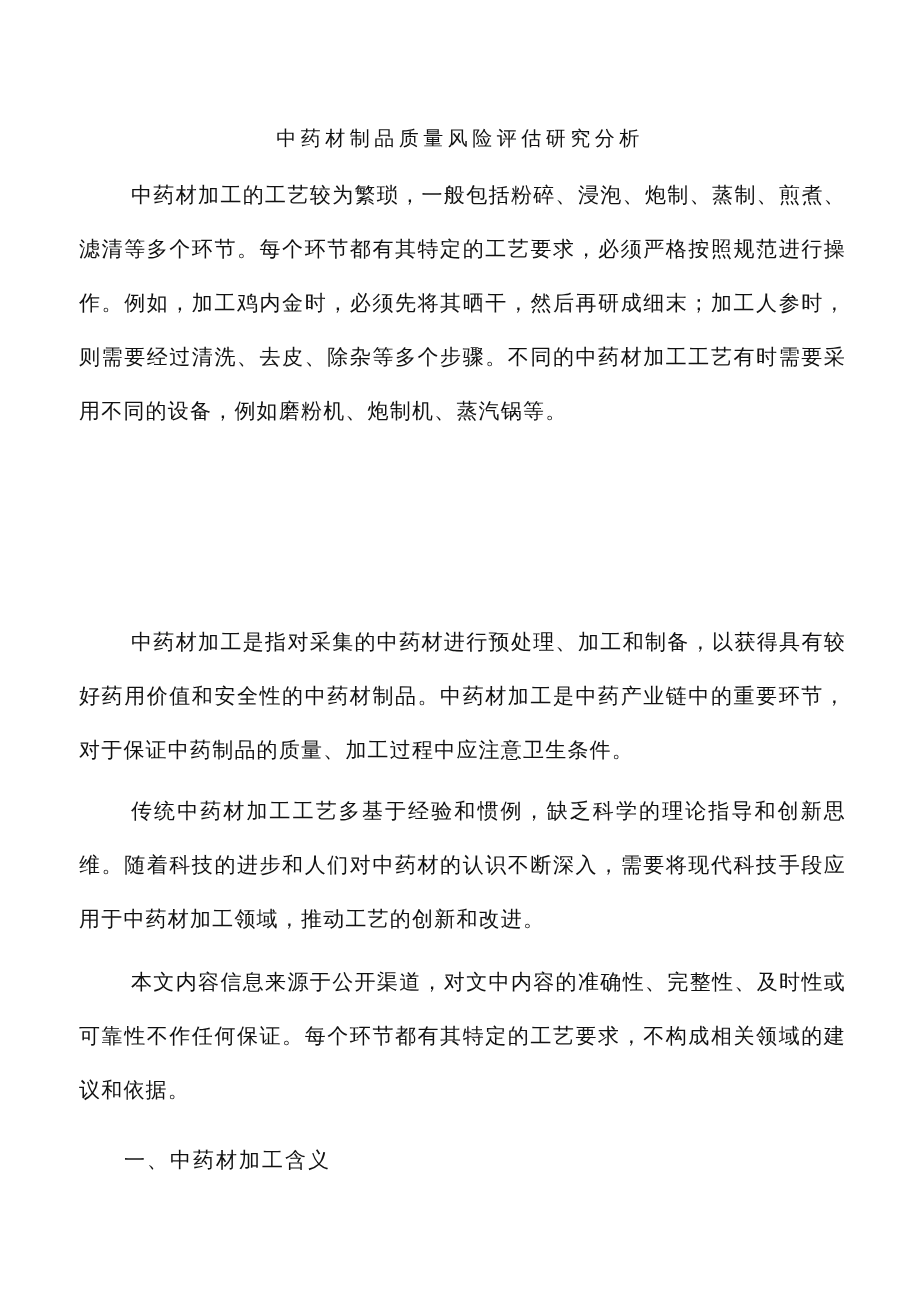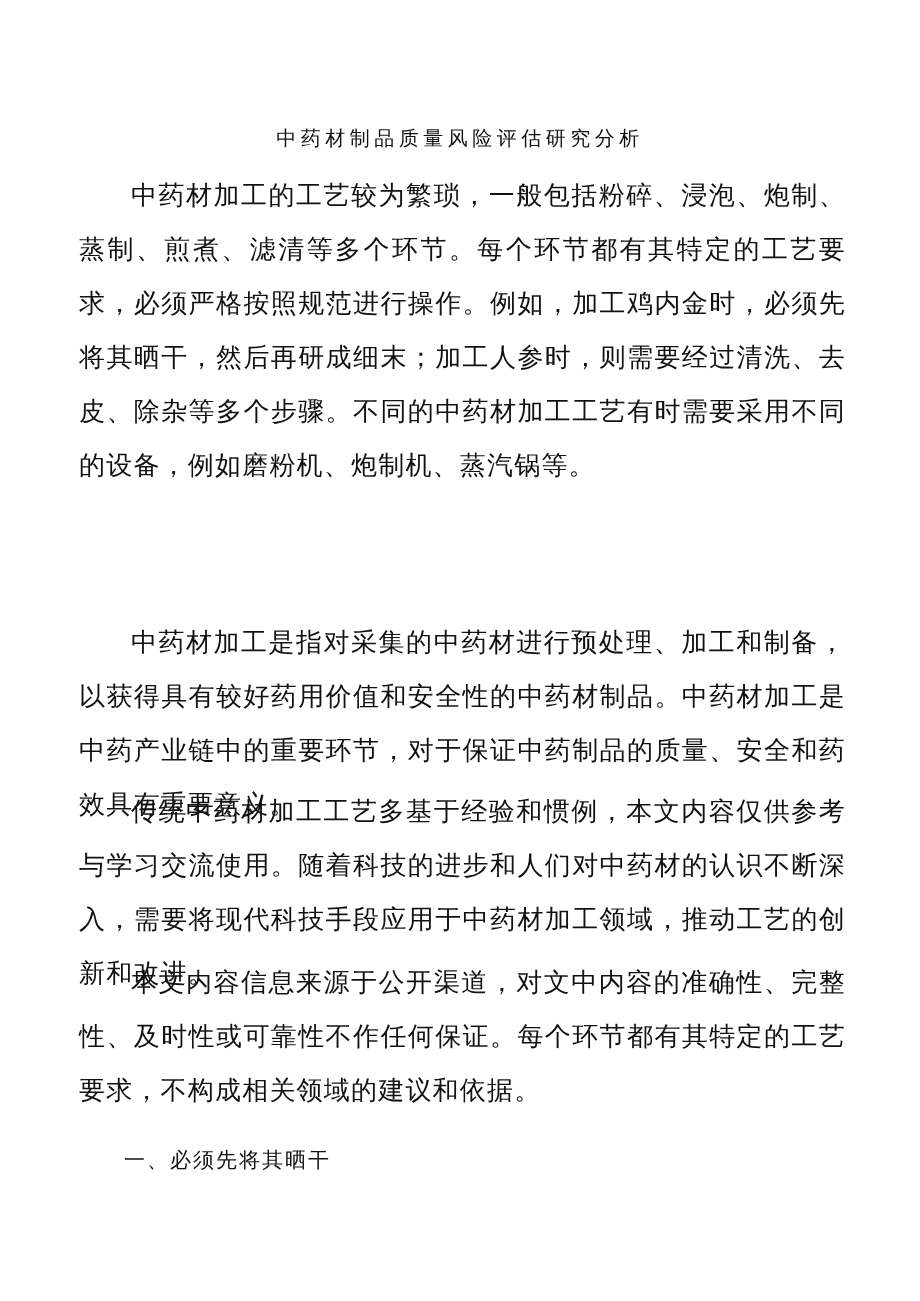--- a/index.html
+++ b/index.html
@@ -9,21 +9,21 @@
     color: #111111;
   }
   .page { position: absolute; left: 0; top: 0; width: 920px; height: 1301px; border-radius: 31px; }
   .title {
     position: absolute; left: 0; top: 124px; width: 920px;
     text-align: center; font-size: 20px; line-height: 28px;
     letter-spacing: 4.5px;
   }
   .para {
     position: absolute; left: 79px; width: 767px;
-    font-size: 26px; line-height: 54px;
+    font-size: 21px; line-height: 54px;
     text-align: justify; text-align-last: left;
     letter-spacing: 1.2px;
     text-indent: 52px;
     margin: 0;
   }
   #p1 { top: 168px; }
   #p2 { top: 444px; }
   #p3 { top: 615px; }
   #p4 { top: 784px; }
   #p5 { top: 955px; }
@@ -32,18 +32,18 @@
     font-size: 21px; line-height: 30px; letter-spacing: 2px;
   }
 </style>
 </head>
 <body>
 
 <div class="page">
   <div class="title">中药材制品质量风险评估研究分析</div>
 
   <p class="para" id="p1">中药材加工的工艺较为繁琐，一般包括粉碎、浸泡、炮制、蒸制、煎煮、滤清等多个环节。每个环节都有其特定的工艺要求，必须严格按照规范进行操作。例如，加工鸡内金时，必须先将其晒干，然后再研成细末；加工人参时，则需要经过清洗、去皮、除杂等多个步骤。不同的中药材加工工艺有时需要采用不同的设备，例如磨粉机、炮制机、蒸汽锅等。</p>
-  <p class="para" id="p3">中药材加工是指对采集的中药材进行预处理、加工和制备，以获得具有较好药用价值和安全性的中药材制品。中药材加工是中药产业链中的重要环节，对于保证中药制品的质量、安全和药效具有重要意义。</p>
-  <p class="para" id="p4">传统中药材加工工艺多基于经验和惯例，本文内容仅供参考与学习交流使用。随着科技的进步和人们对中药材的认识不断深入，需要将现代科技手段应用于中药材加工领域，推动工艺的创新和改进。</p>
+  <p class="para" id="p3">中药材加工是指对采集的中药材进行预处理、加工和制备，以获得具有较好药用价值和安全性的中药材制品。中药材加工是中药产业链中的重要环节，对于保证中药制品的质量、加工过程中应注意卫生条件。</p>
+  <p class="para" id="p4">传统中药材加工工艺多基于经验和惯例，缺乏科学的理论指导和创新思维。随着科技的进步和人们对中药材的认识不断深入，需要将现代科技手段应用于中药材加工领域，推动工艺的创新和改进。</p>
   <p class="para" id="p5">本文内容信息来源于公开渠道，对文中内容的准确性、完整性、及时性或可靠性不作任何保证。每个环节都有其特定的工艺要求，不构成相关领域的建议和依据。</p>
 
-  <div class="heading">一、必须先将其晒干</div>
+  <div class="heading">一、中药材加工含义</div>
 </div>
 
 </body></html>

